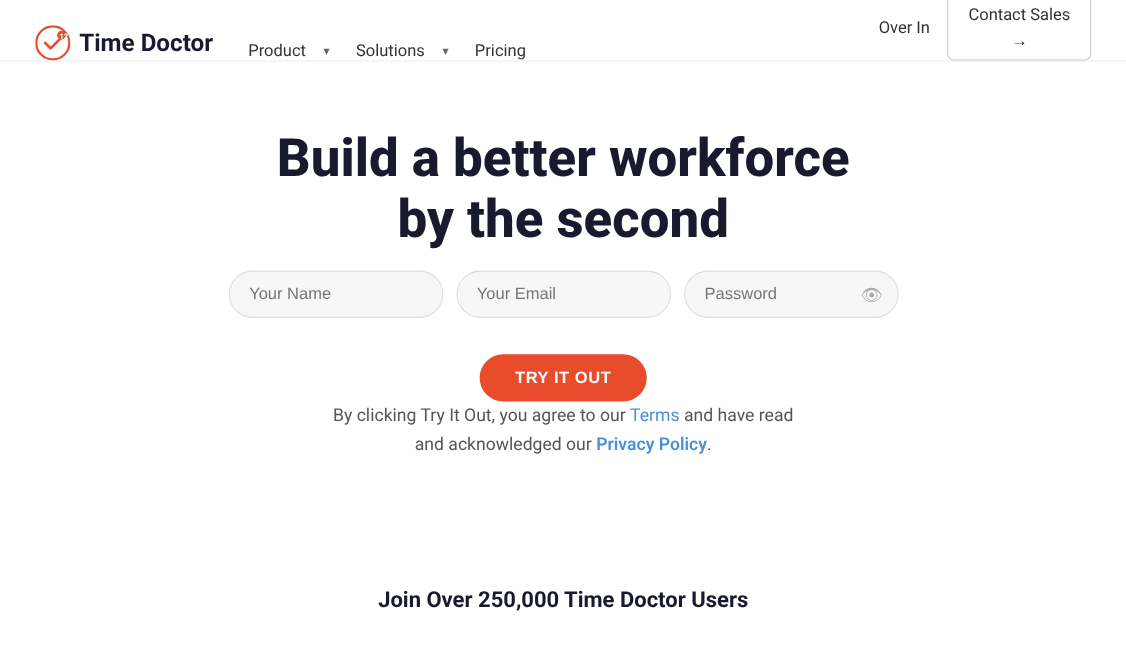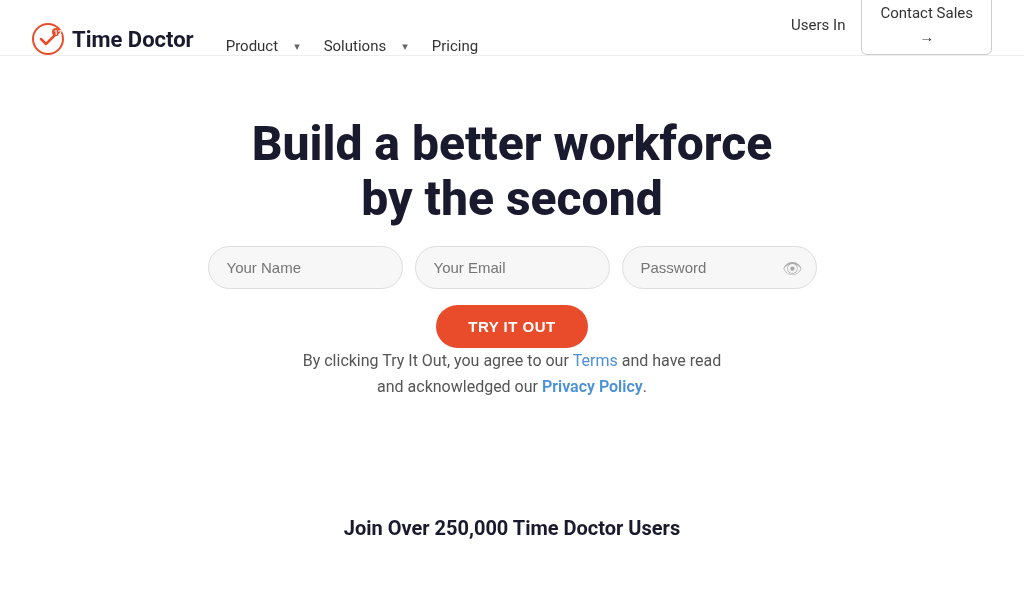--- a/index.html
+++ b/index.html
@@ -17,21 +17,21 @@
     .nav-signin { font-size: 15px; color: #333; text-decoration: none; }
     .nav-contact-btn { display: flex; align-items: center; gap: 6px; padding: 8px 18px; border: 1.5px solid #ccc; border-radius: 6px; font-size: 15px; color: #333; background: #fff; cursor: pointer; text-decoration: none; flex-direction: column; }
     .nav-trial-btn { padding: 10px 20px; background: #e84c2b; color: #fff; border: none; border-radius: 6px; font-size: 15px; font-weight: 600; cursor: pointer; }
 
     
     .hero { text-align: center; padding: 60px 32px 40px; }
     .hero h1 { font-size: 48px; font-weight: 800; line-height: 1.15; color: #1a1a2e; margin-bottom: 20px; text-align: center; }
     .hero p { font-size: 16px; color: #555; line-height: 1.6; max-width: 440px; margin: 0 auto 36px; }
 
     
-    .hero-form { display: flex; align-items: flex-end; gap: 12px; justify-content: center; margin-bottom: 16px; }
+    .hero-form { display: flex; align-items: flex-end; gap: 12px; justify-content: center; margin-bottom: 33px; }
     .hero-input { padding: 12px 18px; border: 1.5px solid #ddd; border-radius: 30px; font-size: 15px; color: #888; background: #f7f7f7; outline: none; width: 195px; }
     .password-wrap { position: relative; }
     .password-wrap .hero-input { padding-right: 44px; }
     .eye-icon { position: absolute; right: 14px; top: 50%; transform: translateY(-50%); color: #aaa; font-size: 16px; cursor: pointer; }
     .try-btn { padding: 13px 32px; background: #e84c2b; color: #ffffff; border: none; border-radius: 30px; font-size: 15px; font-weight: 700; cursor: pointer; letter-spacing: 0.5px; }
     .hero-legal { font-size: 12.5px; color: #888; margin-top: 4px; }
     .hero-legal a { color: #4a90d9; text-decoration: none; text-align: right; }
     .hero-legal strong { color: #4a90d9; font-weight: 600; }
 
     
@@ -58,21 +58,21 @@
     </a>
     <a class="nav-link" href="#">
       <span>Solutions</span>
       <span class="nav-chevron">▾</span>
     </a>
     <a class="nav-link" href="#">
       <span>Pricing</span>
     </a>
   </div>
   <div class="nav-right">
-    <a class="nav-signin" href="#">Users In</a>
+    <a class="nav-signin" href="#">Over In</a>
     <a class="nav-contact-btn" href="#">
       <span>Contact Sales</span>
       <span>→</span>
     </a>
   </div>
 </nav>
 
 <section class="hero">
   <h1>
     <span>Build a better workforce</span><br>

